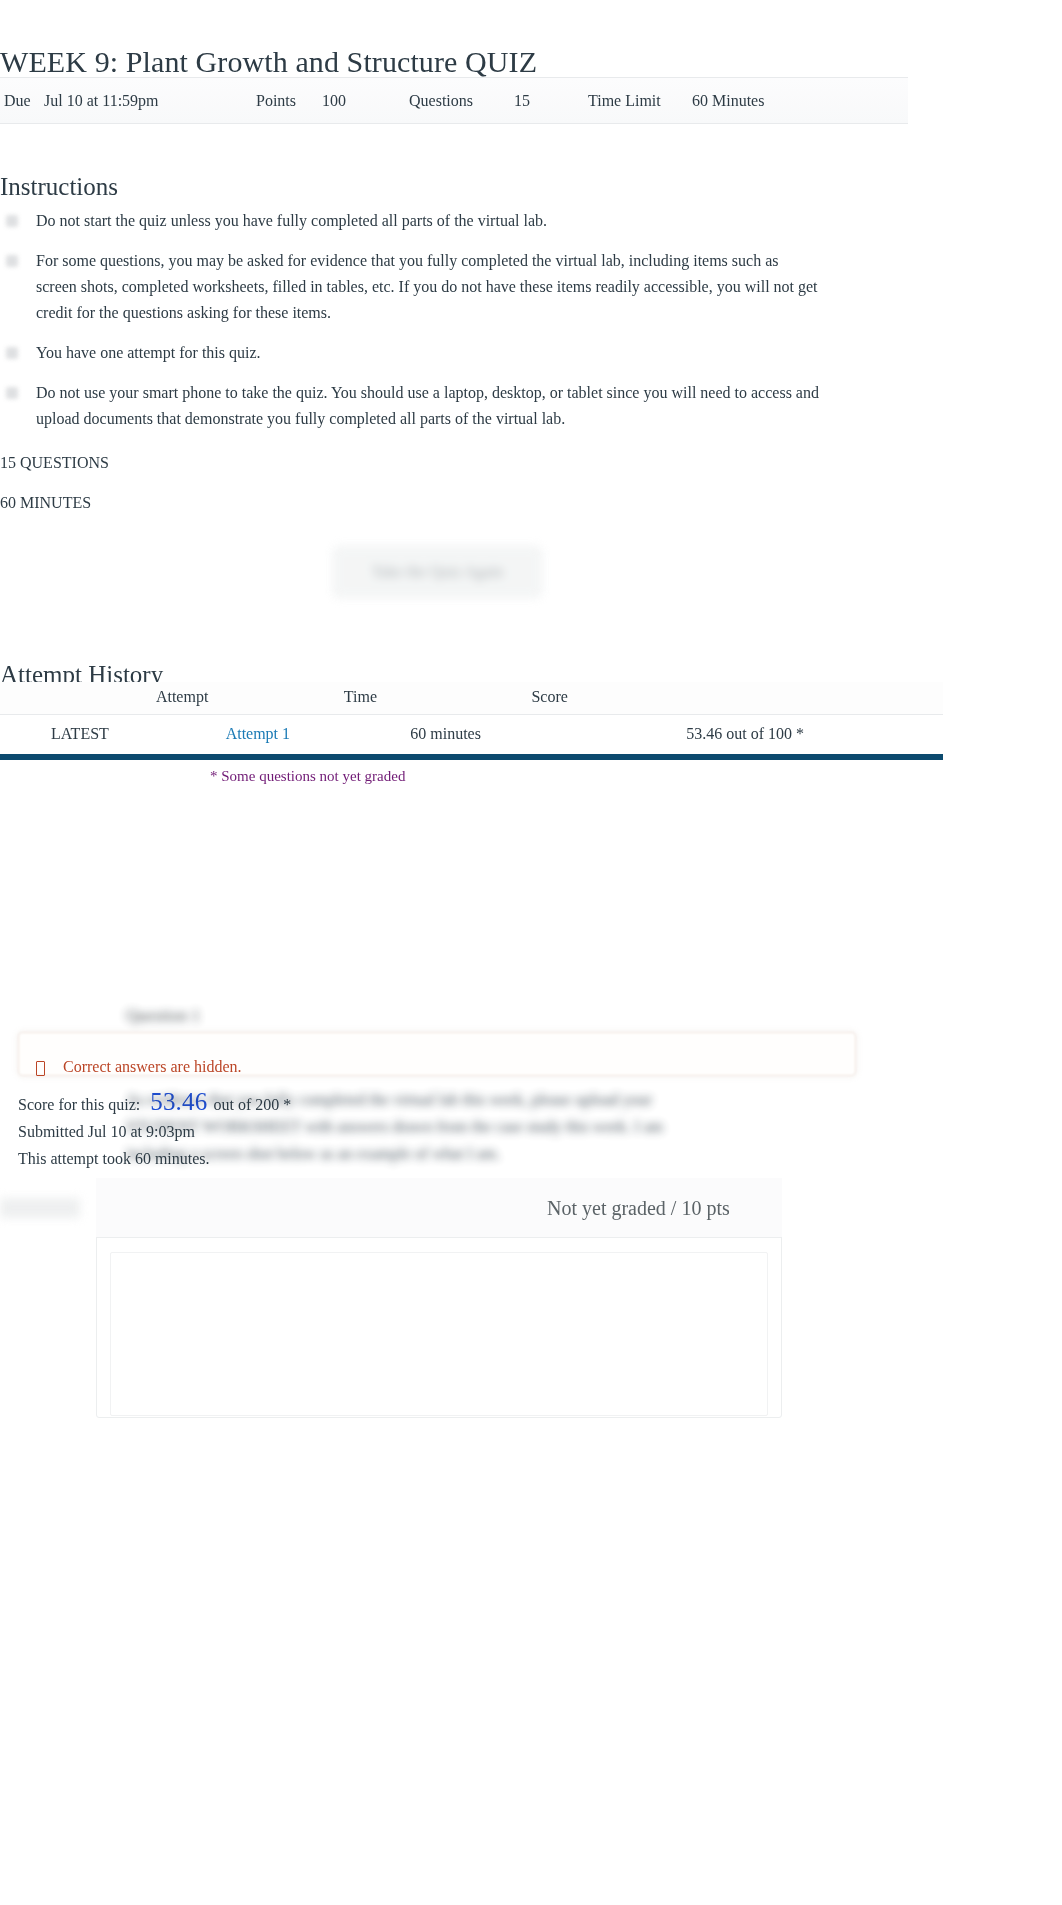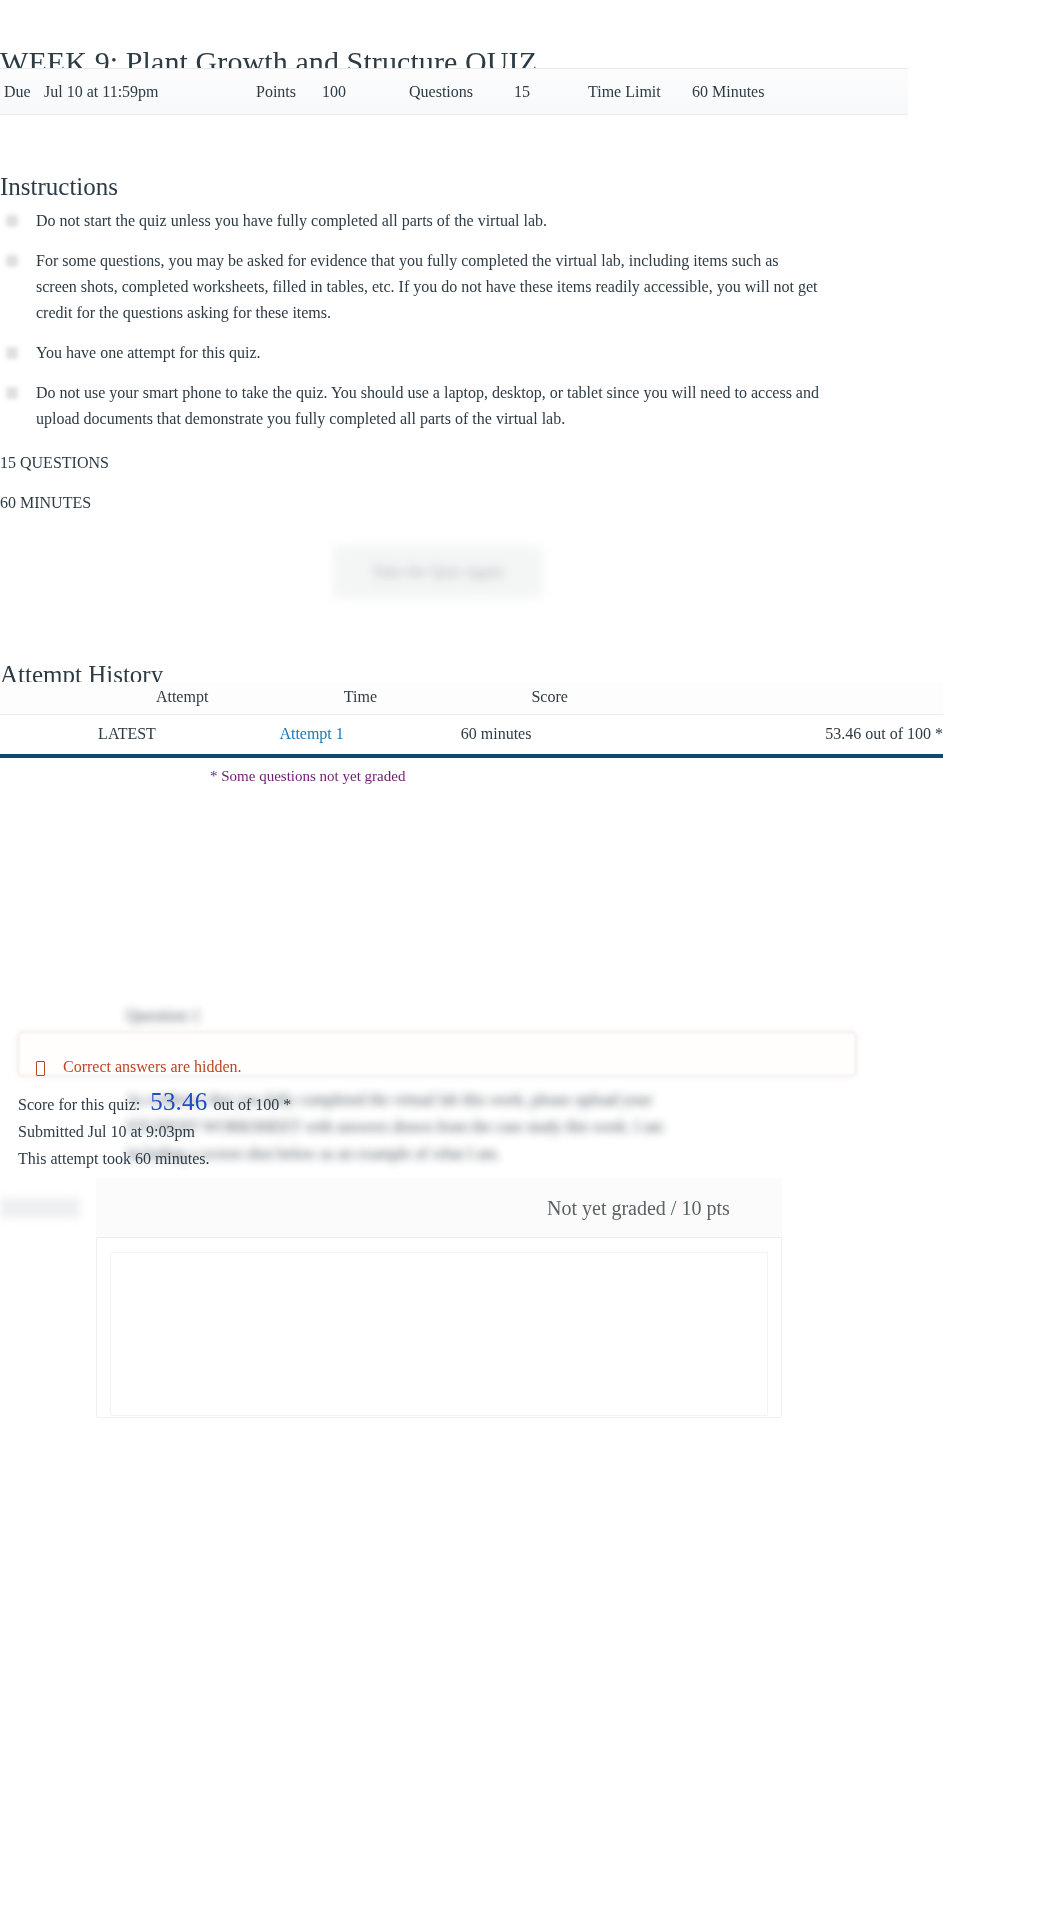--- a/index.html
+++ b/index.html
@@ -28,21 +28,21 @@
     font-weight: normal;
     color: #2d3b45;
     letter-spacing: 0.1px;
     white-space: nowrap;
   }
 
   
   .quiz-header {
     position: absolute;
     left: 0px;
-    top: 68px;
+    top: 77px;
     width: 908px;
     height: 47px;
     border-top: 1px solid #e8eaec;
     border-bottom: 1px solid #e8eaec;
     background: linear-gradient(#fcfcfd, #f8f9fa);
     box-sizing: border-box;
   }
   .quiz-header .cell {
     position: absolute;
     top: 12px;
@@ -150,23 +150,23 @@
   }
   .attempt-table th {
     text-align: left;
     font-weight: normal;
     padding: 6px 0 8px 0;
     border-bottom: 1px solid #e8eaec;
     background: #fdfdfd;
     vertical-align: bottom;
   }
   .attempt-table td {
-    text-align: right;
+    text-align: center;
     padding: 10px 0 11px 16px;
-    border-bottom: 4px solid #0c4a6e;
+    border-bottom: 6px solid #0c4a6e;
     vertical-align: top;
   }
   .col-latest  { width: 174px; padding-left: 4px !important; }
   .col-attempt { width: 200px; }
   .col-time    { width: 200px; }
   .col-score   { width: 480px; }
 
   .attempt-link {
     color: #1a7ab5;
     text-decoration: none;
@@ -383,21 +383,21 @@
 <div class="not-graded-note">* Some questions not yet graded</div>
 
 <div class="alert-box"></div>
 <div class="alert-inner">
   <span class="alert-icon"></span>
   <span>Correct answers are hidden.</span>
 </div>
 
 <div class="score-block">
   <div class="score-row">
-    <span>Score for this quiz:</span><span class="score-value">53.46</span><span>out of 100 *</span>
+    <span>Score for this quiz:</span><span class="score-value">53.46</span><span>out of 200 *</span>
   </div>
   <div class="score-row">Submitted Jul 10 at 9:03pm</div>
   <div class="score-row">This attempt took 60 minutes.</div>
 </div>
 
 <div class="left-ghost"></div>
 <div class="question-card"></div>
 <div class="question-header"></div>
 <div class="question-label">Question 1</div>
 <div class="question-points">Not yet graded / 10 pts</div>

